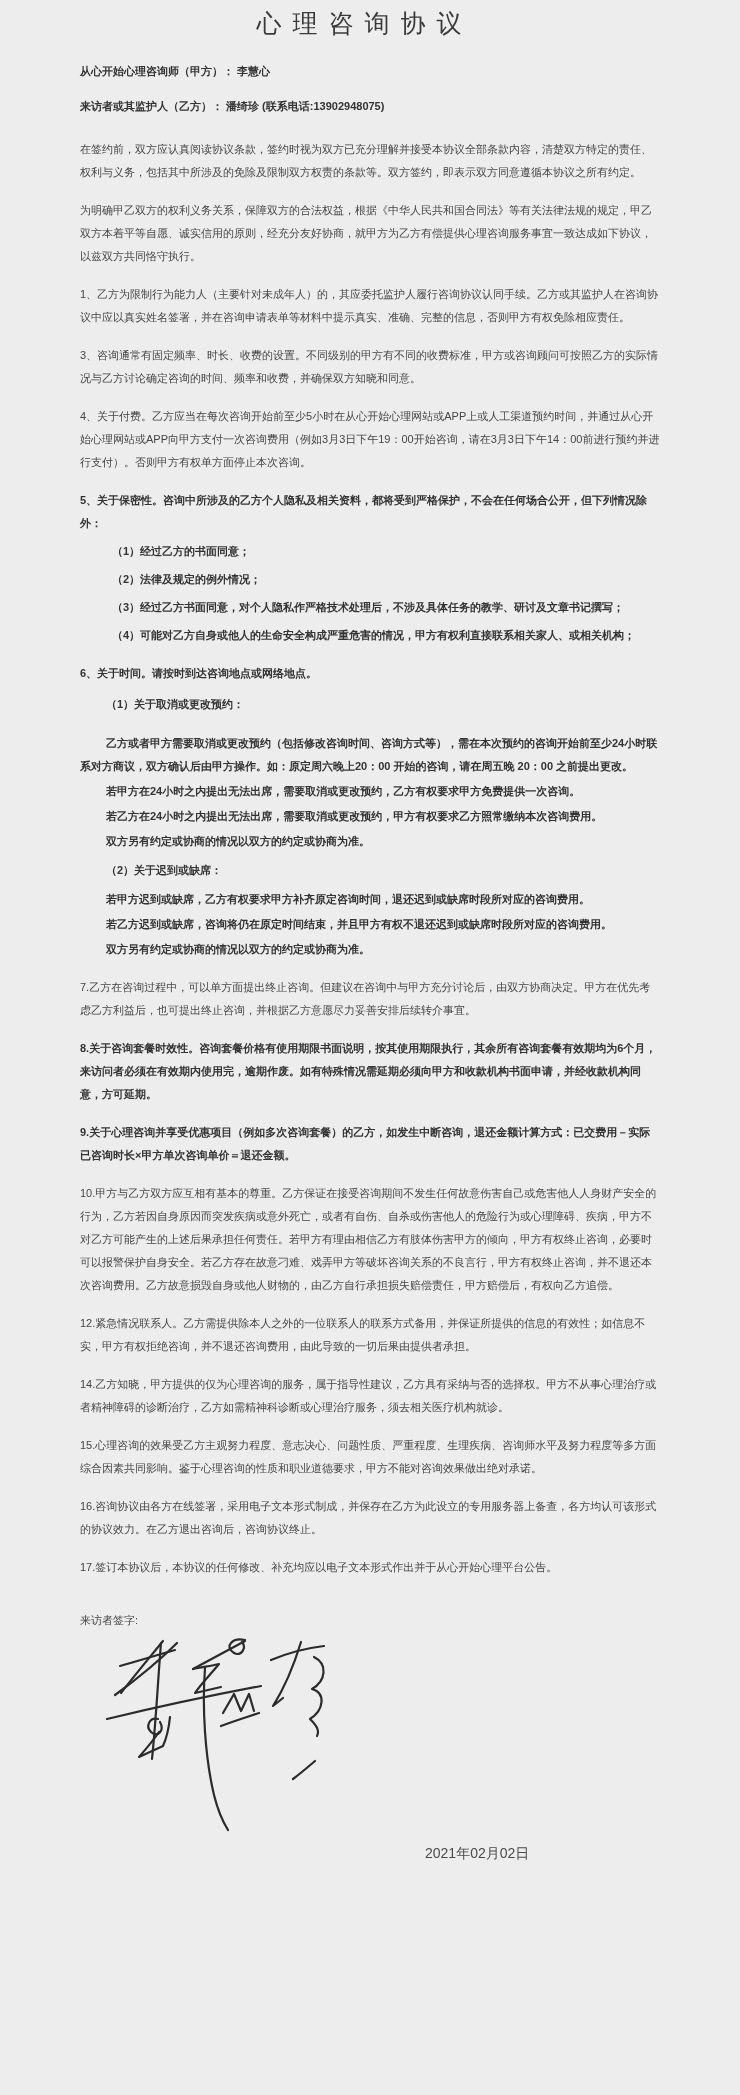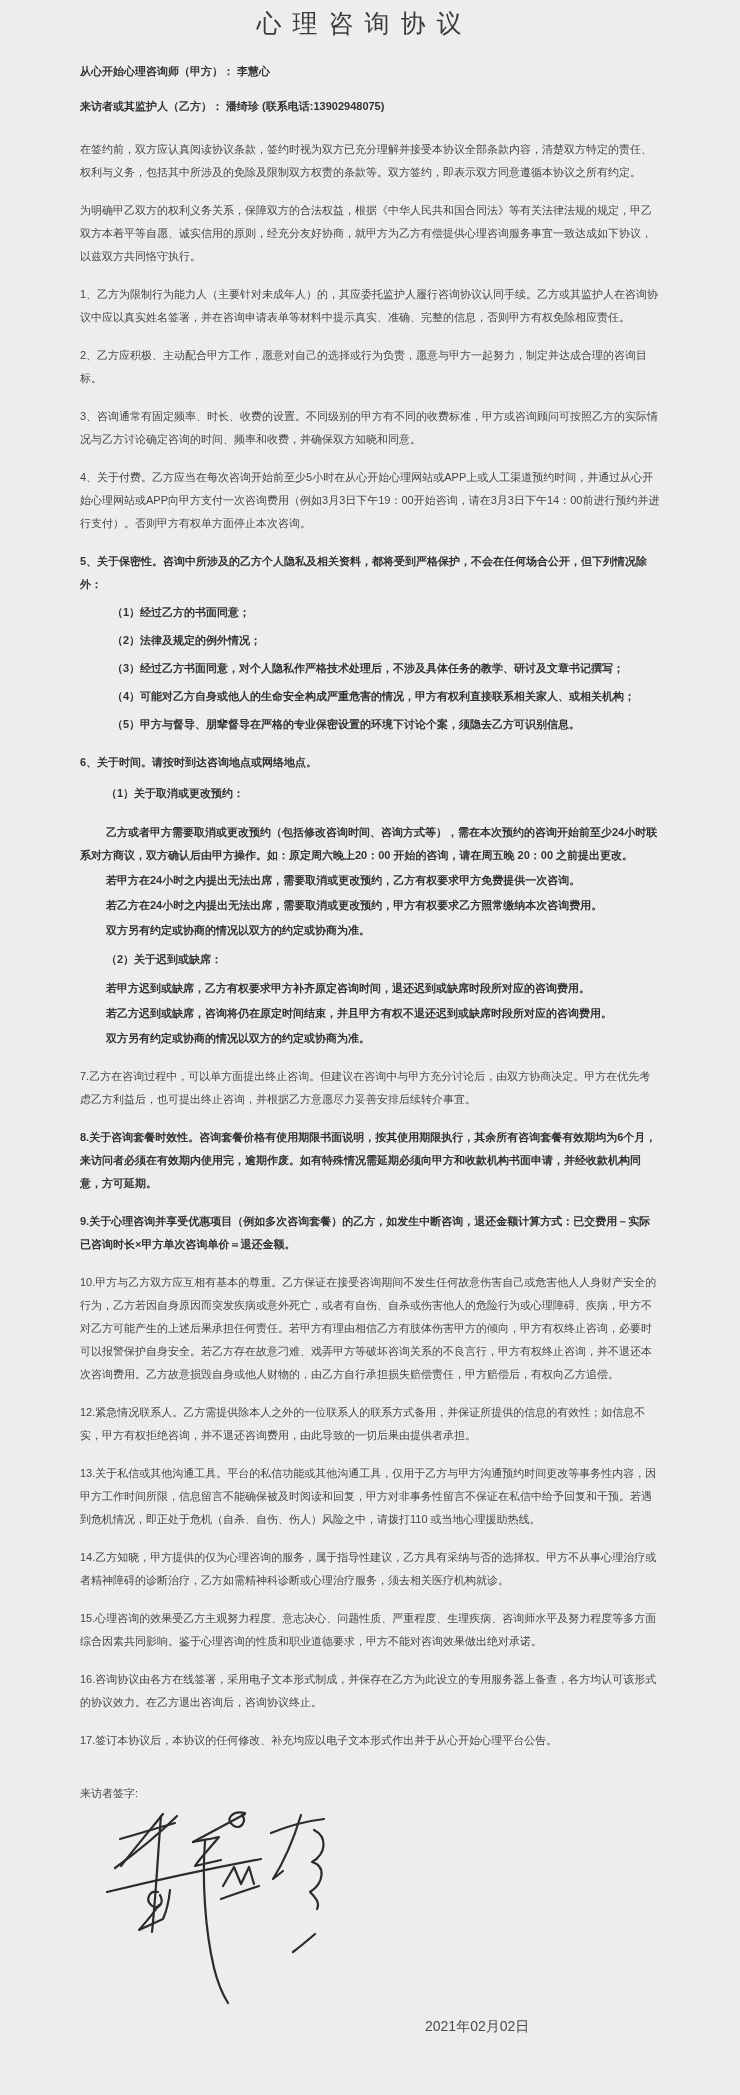--- a/index.html
+++ b/index.html
@@ -38,48 +38,45 @@
 
   <div class="title">心理咨询协议</div>
 
   <div class="party">从心开始心理咨询师（甲方）： 李慧心</div>
   <div class="party">来访者或其监护人（乙方）： 潘绮珍 (联系电话:13902948075)</div>
 
   <p style="margin-top:20px;">在签约前，双方应认真阅读协议条款，签约时视为双方已充分理解并接受本协议全部条款内容，清楚双方特定的责任、权利与义务，包括其中所涉及的免除及限制双方权责的条款等。双方签约，即表示双方同意遵循本协议之所有约定。</p>
   <p>为明确甲乙双方的权利义务关系，保障双方的合法权益，根据《中华人民共和国合同法》等有关法律法规的规定，甲乙双方本着平等自愿、诚实信用的原则，经充分友好协商，就甲方为乙方有偿提供心理咨询服务事宜一致达成如下协议，以兹双方共同恪守执行。</p>
 
   <p>1、乙方为限制行为能力人（主要针对未成年人）的，其应委托监护人履行咨询协议认同手续。乙方或其监护人在咨询协议中应以真实姓名签署，并在咨询申请表单等材料中提示真实、准确、完整的信息，否则甲方有权免除相应责任。</p>
-  <p>2、乙方应积极、主动配合甲方工作，愿意对自己的选择或行为负责，愿意与甲方一起努力，制定并达成合理的咨询目标。</p>
   <p>3、咨询通常有固定频率、时长、收费的设置。不同级别的甲方有不同的收费标准，甲方或咨询顾问可按照乙方的实际情况与乙方讨论确定咨询的时间、频率和收费，并确保双方知晓和同意。</p>
   <p>4、关于付费。乙方应当在每次咨询开始前至少5小时在从心开始心理网站或APP上或人工渠道预约时间，并通过从心开始心理网站或APP向甲方支付一次咨询费用（例如3月3日下午19：00开始咨询，请在3月3日下午14：00前进行预约并进行支付）。否则甲方有权单方面停止本次咨询。</p>
 
   <p class="b">5、关于保密性。咨询中所涉及的乙方个人隐私及相关资料，都将受到严格保护，不会在任何场合公开，但下列情况除外：</p>
   <div class="b list-item">（1）经过乙方的书面同意；</div>
   <div class="b list-item">（2）法律及规定的例外情况；</div>
   <div class="b list-item">（3）经过乙方书面同意，对个人隐私作严格技术处理后，不涉及具体任务的教学、研讨及文章书记撰写；</div>
   <div class="b list-item">（4）可能对乙方自身或他人的生命安全构成严重危害的情况，甲方有权利直接联系相关家人、或相关机构；</div>
-  <div class="b list-item">（5）甲方与督导、朋辈督导在严格的专业保密设置的环境下讨论个案，须隐去乙方可识别信息。</div>
 
   <p class="b">6、关于时间。请按时到达咨询地点或网络地点。</p>
   <p class="b sub tight" style="margin-top:8px;">（1）关于取消或更改预约：</p>
   <p class="b sub tight" style="margin-top:16px;">乙方或者甲方需要取消或更改预约（包括修改咨询时间、咨询方式等），需在本次预约的咨询开始前至少24小时联系对方商议，双方确认后由甲方操作。如：原定周六晚上20：00 开始的咨询，请在周五晚 20：00 之前提出更改。</p>
   <p class="b sub tight">若甲方在24小时之内提出无法出席，需要取消或更改预约，乙方有权要求甲方免费提供一次咨询。</p>
   <p class="b sub tight">若乙方在24小时之内提出无法出席，需要取消或更改预约，甲方有权要求乙方照常缴纳本次咨询费用。</p>
   <p class="b sub tight">双方另有约定或协商的情况以双方的约定或协商为准。</p>
   <p class="b sub tight" style="margin-top:6px;">（2）关于迟到或缺席：</p>
   <p class="b sub tight" style="margin-top:6px;font-family:Liberation Serif, serif;">若甲方迟到或缺席，乙方有权要求甲方补齐原定咨询时间，退还迟到或缺席时段所对应的咨询费用。</p>
   <p class="b sub tight">若乙方迟到或缺席，咨询将仍在原定时间结束，并且甲方有权不退还迟到或缺席时段所对应的咨询费用。</p>
   <p class="b sub tight">双方另有约定或协商的情况以双方的约定或协商为准。</p>
 
   <p>7.乙方在咨询过程中，可以单方面提出终止咨询。但建议在咨询中与甲方充分讨论后，由双方协商决定。甲方在优先考虑乙方利益后，也可提出终止咨询，并根据乙方意愿尽力妥善安排后续转介事宜。</p>
   <p class="b">8.关于咨询套餐时效性。咨询套餐价格有使用期限书面说明，按其使用期限执行，其余所有咨询套餐有效期均为6个月，来访问者必须在有效期内使用完，逾期作废。如有特殊情况需延期必须向甲方和收款机构书面申请，并经收款机构同意，方可延期。</p>
   <p class="b">9.关于心理咨询并享受优惠项目（例如多次咨询套餐）的乙方，如发生中断咨询，退还金额计算方式：已交费用－实际已咨询时长×甲方单次咨询单价＝退还金额。</p>
   <p>10.甲方与乙方双方应互相有基本的尊重。乙方保证在接受咨询期间不发生任何故意伤害自己或危害他人人身财产安全的行为，乙方若因自身原因而突发疾病或意外死亡，或者有自伤、自杀或伤害他人的危险行为或心理障碍、疾病，甲方不对乙方可能产生的上述后果承担任何责任。若甲方有理由相信乙方有肢体伤害甲方的倾向，甲方有权终止咨询，必要时可以报警保护自身安全。若乙方存在故意刁难、戏弄甲方等破坏咨询关系的不良言行，甲方有权终止咨询，并不退还本次咨询费用。乙方故意损毁自身或他人财物的，由乙方自行承担损失赔偿责任，甲方赔偿后，有权向乙方追偿。</p>
   <p>12.紧急情况联系人。乙方需提供除本人之外的一位联系人的联系方式备用，并保证所提供的信息的有效性；如信息不实，甲方有权拒绝咨询，并不退还咨询费用，由此导致的一切后果由提供者承担。</p>
-  <p>13.关于私信或其他沟通工具。平台的私信功能或其他沟通工具，仅用于乙方与甲方沟通预约时间更改等事务性内容，因甲方工作时间所限，信息留言不能确保被及时阅读和回复，甲方对非事务性留言不保证在私信中给予回复和干预。若遇到危机情况，即正处于危机（自杀、自伤、伤人）风险之中，请拨打110 或当地心理援助热线。</p>
   <p>14.乙方知晓，甲方提供的仅为心理咨询的服务，属于指导性建议，乙方具有采纳与否的选择权。甲方不从事心理治疗或者精神障碍的诊断治疗，乙方如需精神科诊断或心理治疗服务，须去相关医疗机构就诊。</p>
   <p>15.心理咨询的效果受乙方主观努力程度、意志决心、问题性质、严重程度、生理疾病、咨询师水平及努力程度等多方面综合因素共同影响。鉴于心理咨询的性质和职业道德要求，甲方不能对咨询效果做出绝对承诺。</p>
   <p>16.咨询协议由各方在线签署，采用电子文本形式制成，并保存在乙方为此设立的专用服务器上备查，各方均认可该形式的协议效力。在乙方退出咨询后，咨询协议终止。</p>
   <p>17.签订本协议后，本协议的任何修改、补充均应以电子文本形式作出并于从心开始心理平台公告。</p>
 
   <p class="sign-label">来访者签字:</p>
 
   <div class="signature-wrap">
     <svg width="240" height="205" viewBox="0 0 240 205" fill="none" stroke="#2b2b2b" stroke-width="2.2" stroke-linecap="round" stroke-linejoin="round">
 

